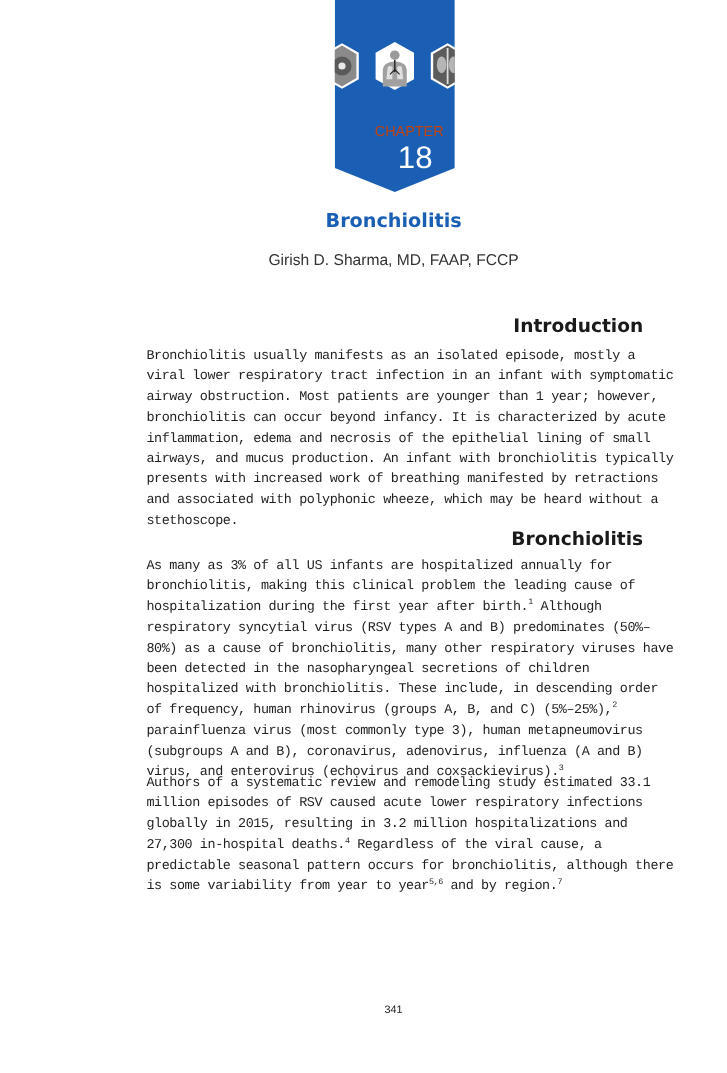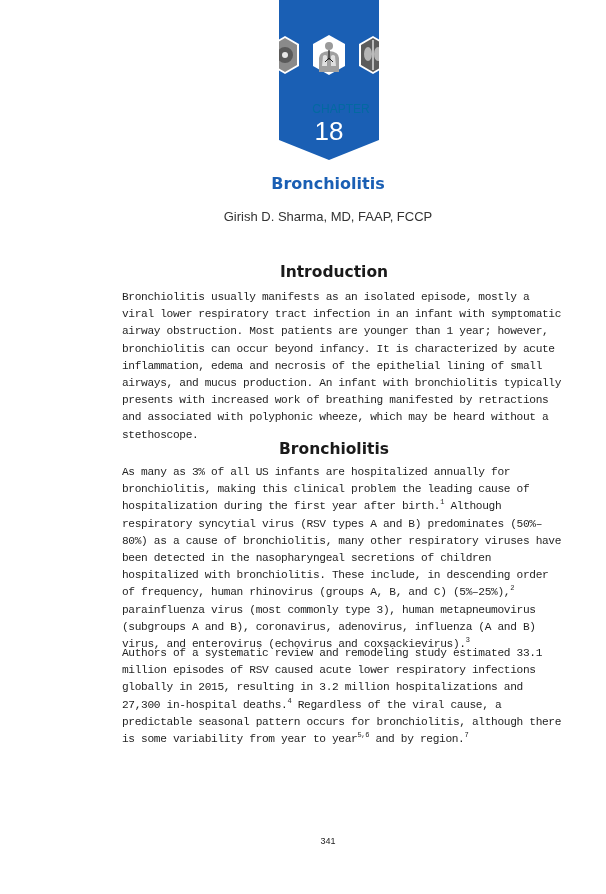--- a/index.html
+++ b/index.html
@@ -1,27 +1,27 @@
 <!DOCTYPE html>
 <html><head>
 <meta charset="utf-8">
 <style>
   html, body { margin:0; padding:0; background:#ffffff; }
   body { width:606px; height:894px; position:relative; overflow:hidden; }
   .banner { position:absolute; left:279px; top:0; width:100px; height:160px; }
   .banner svg { display:block; }
   .chapter-label { position:absolute; left:279px; top:102px; width:124px; text-align:center;
-    font-family:"Liberation Sans", sans-serif; font-size:12px; color:#0369a1; letter-spacing:0px; }
-  .chapter-num { position:absolute; left:279px; top:116px; width:100px; text-align:center;
+    font-family:"Liberation Sans", sans-serif; font-size:12px; color:#c2410c; letter-spacing:0px; }
+  .chapter-num { position:absolute; left:296px; top:116px; width:100px; text-align:center;
     font-family:"Liberation Sans", sans-serif; font-size:26px; color:#ffffff; font-weight:normal; }
   .title { position:absolute; left:0; top:174px; width:656px; text-align:center;
     font-family:"DejaVu Sans", sans-serif; font-weight:bold; font-size:16px; color:#1a5fb4; }
   .author { position:absolute; left:0; top:209px; width:656px; text-align:center;
     font-family:"Liberation Sans", sans-serif; font-size:13px; color:#333333; }
-  .h2 { position:absolute; left:116px; width:436px; text-align:center;
+  .h2 { position:absolute; left:100px; width:436px; text-align:right;
     font-family:"DejaVu Sans", sans-serif; font-weight:bold; font-size:15.5px; color:#1a1a1a; }
   .para { position:absolute; left:122px; width:445px;
     font-family:Liberation Mono, monospace; font-size:11.2px; line-height:17.2px; color:#1f1f1f;
     letter-spacing:-0.35px; }
   .para sup { font-size:7px; line-height:0; vertical-align:super; }
   .page-num { position:absolute; left:0; top:836px; width:656px; text-align:center;
     font-family:"Liberation Sans", sans-serif; font-size:9px; color:#222; }
 </style>
 </head>
 <body>

